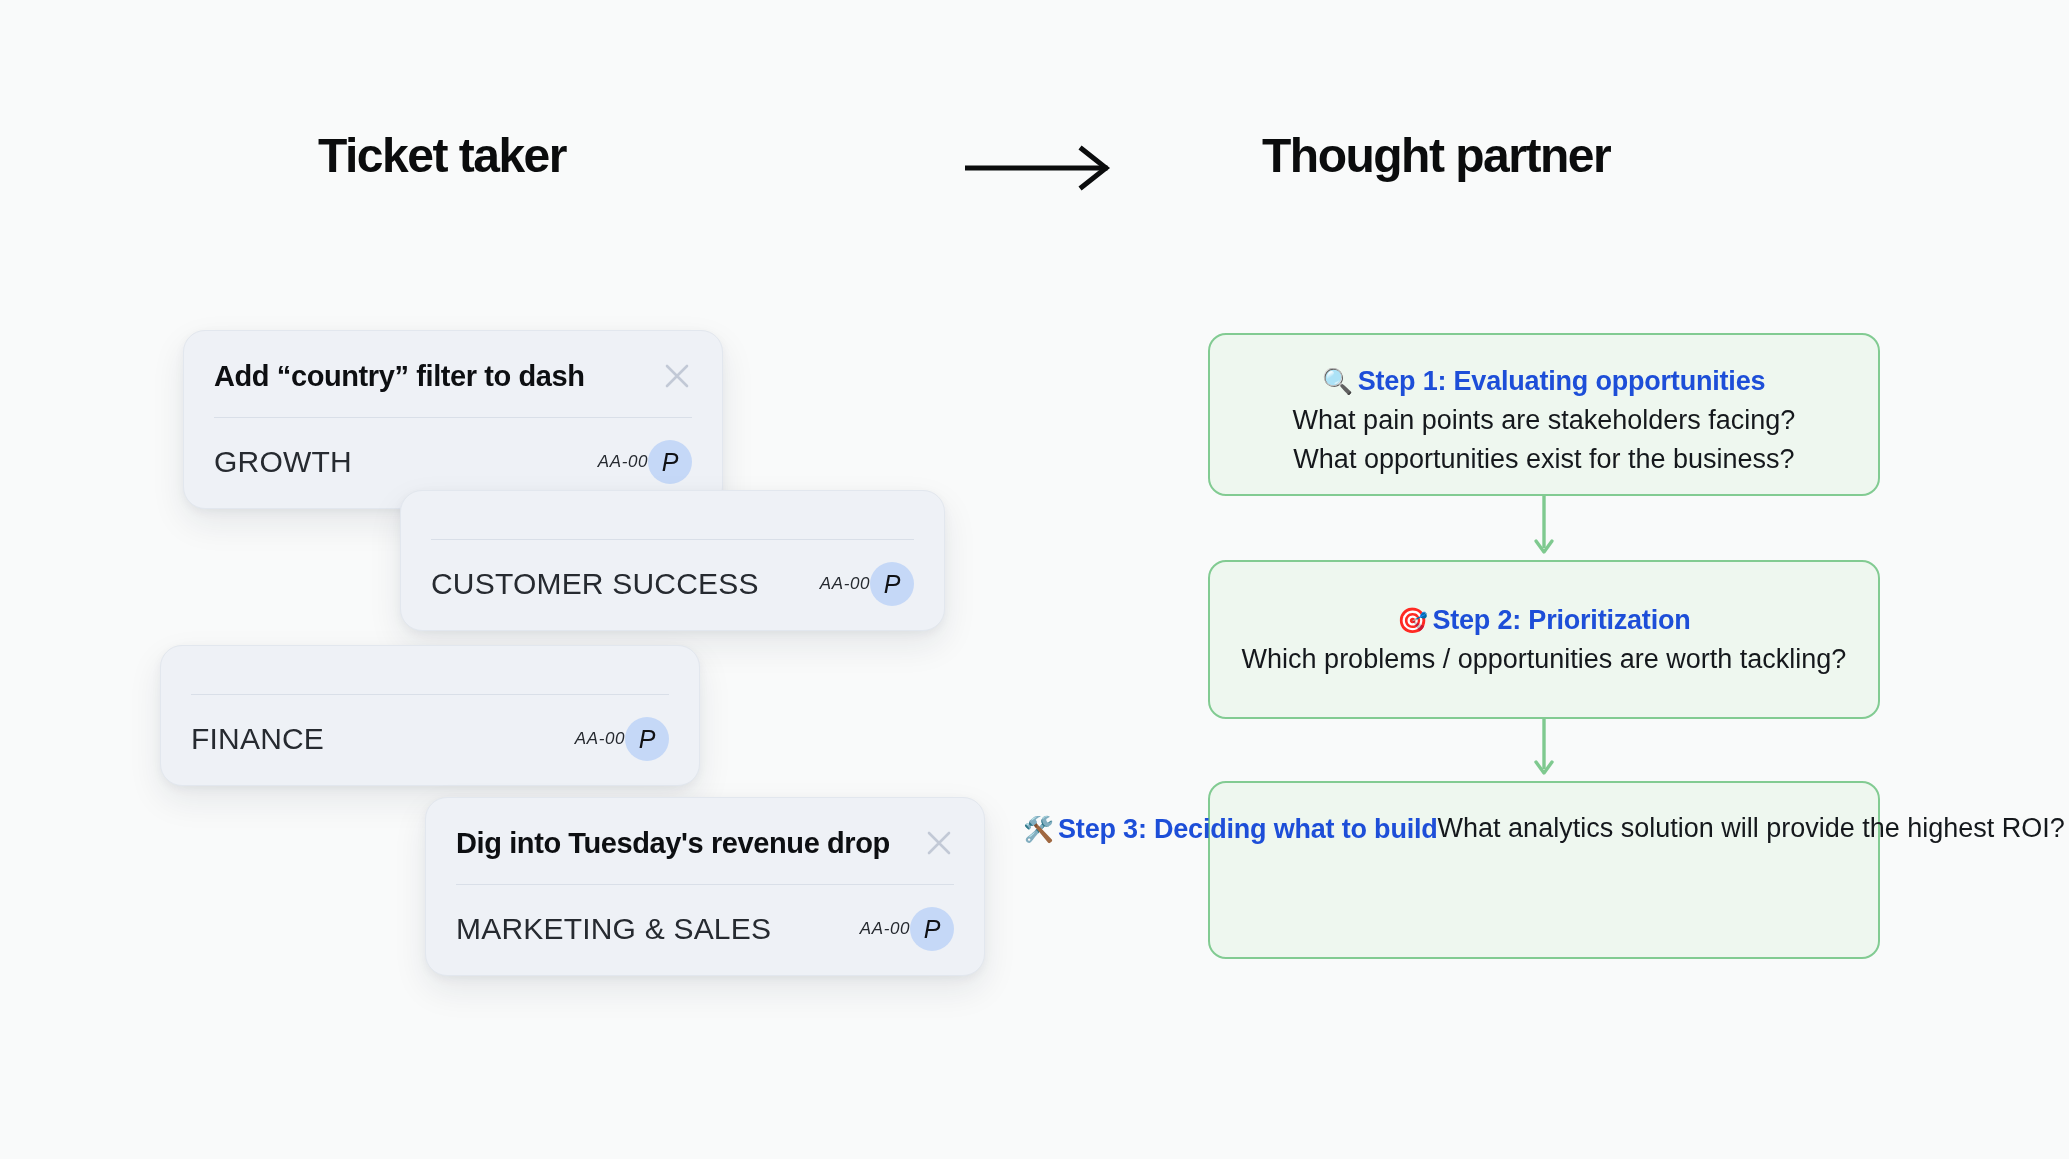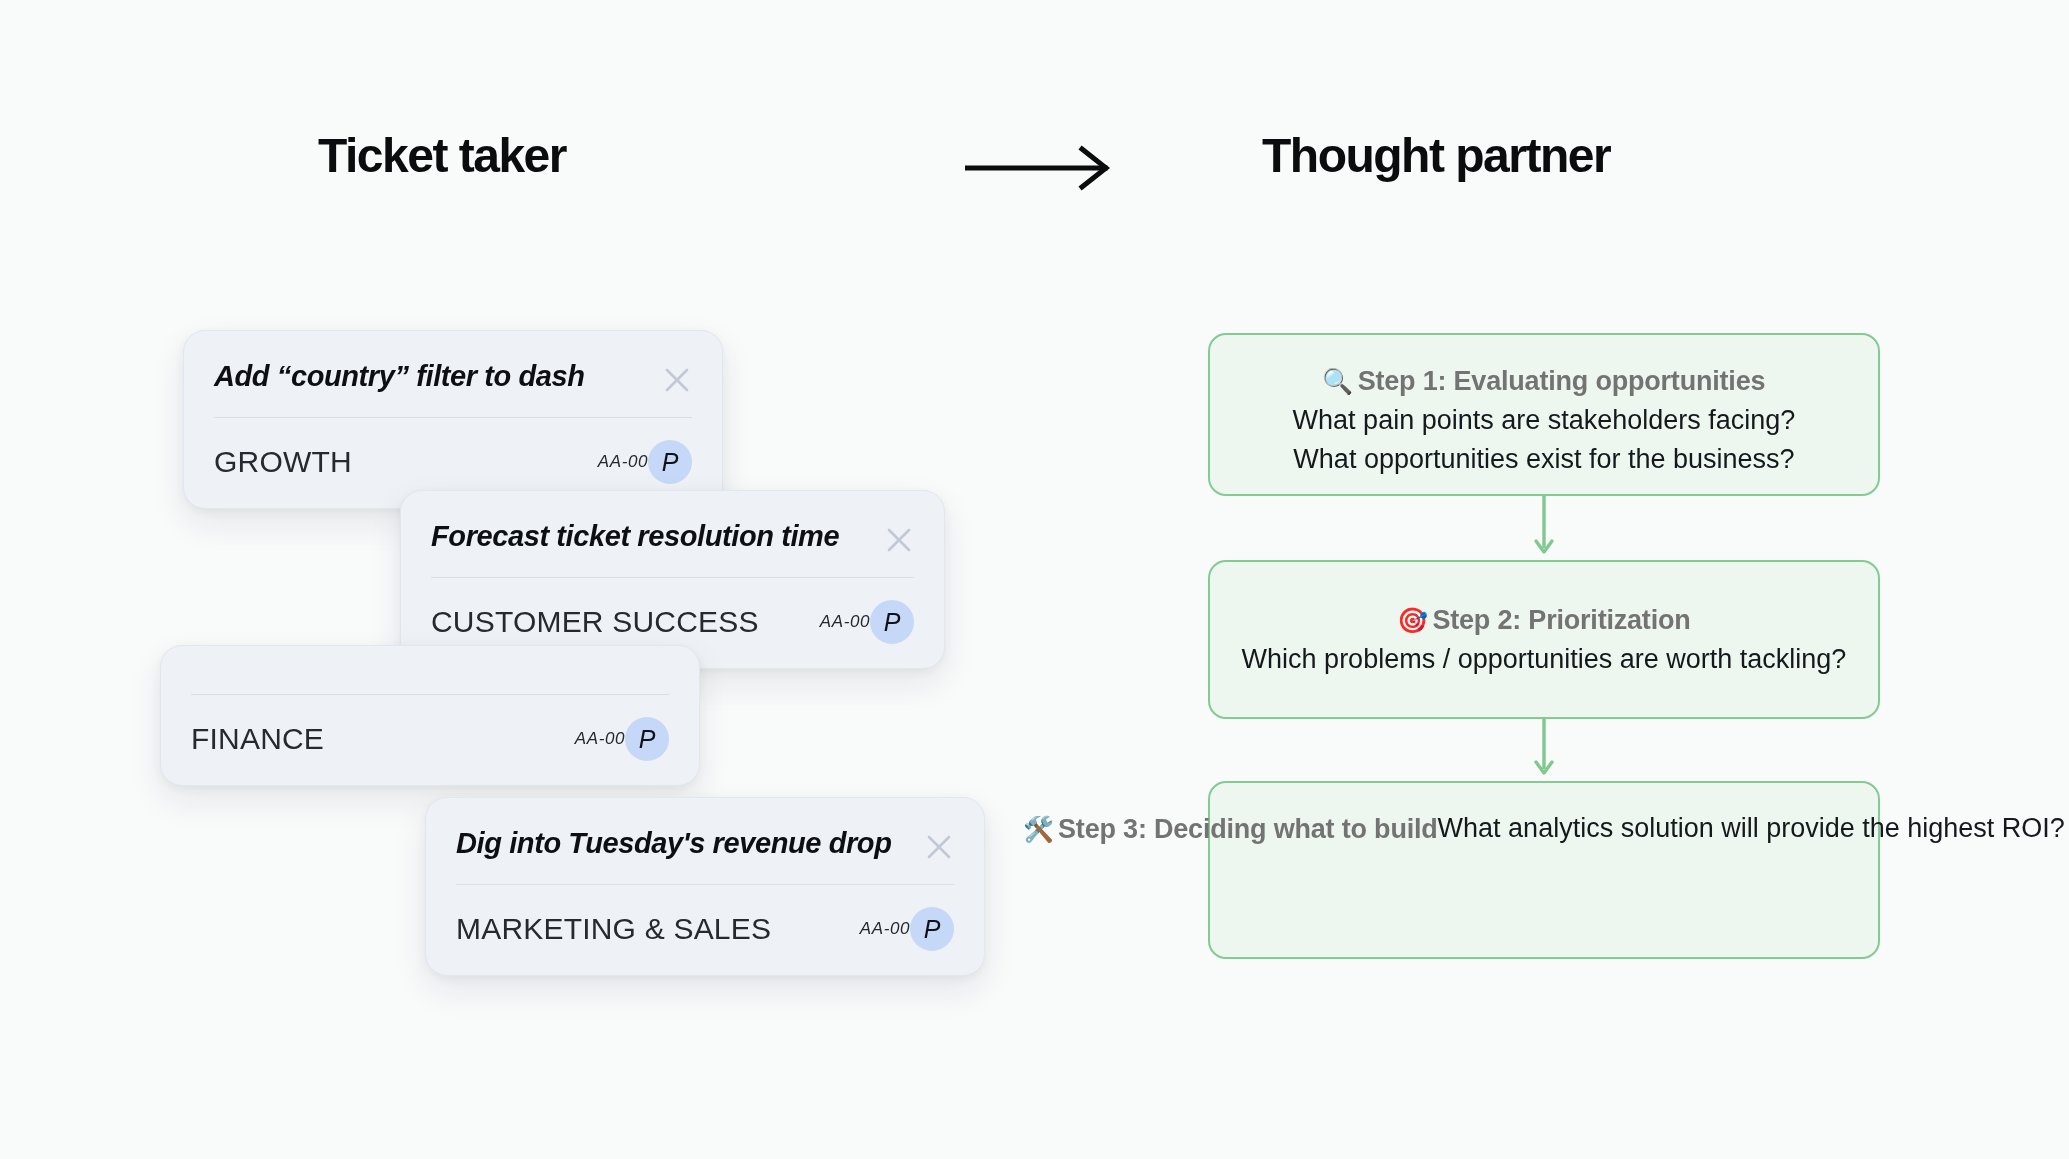--- a/index.html
+++ b/index.html
@@ -61,23 +61,22 @@
     background: #eef1f6;
     border: 1px solid #e2e7ee;
     border-radius: 22px;
     box-sizing: border-box;
     box-shadow: 0 14px 34px rgba(24, 38, 63, 0.085),
                 0 3px 10px rgba(24, 38, 63, 0.05);
     padding: 26px 30px 24px 30px;
   }
   .ticket-top {
     display: flex;
-    align-items: flex-end;
+    align-items: flex-start;
     justify-content: space-between;
-    font-style: italic;
   }
   .ticket-title {
     font-size: 29px;
     font-weight: 700;
     color: #0d0f12;
     letter-spacing: -0.4px;
     line-height: 38px;
     white-space: nowrap;
   }
   .close-icon {
@@ -150,21 +149,21 @@
     width: 672px;
     text-align: center;
     padding: 26px 24px;
   }
   #step-0 { height: 163px; }
   #step-1 { height: 159px; display: flex; flex-direction: column; justify-content: center; }
   #step-2 { height: 178px; display: flex; flex-direction: row; justify-content: center; }
   .step-head {
     font-size: 27px;
     font-weight: 700;
-    color: #737373;
+    color: #1d4ed8;
     letter-spacing: -0.2px;
     line-height: 40px;
     white-space: nowrap;
   }
   .step-emoji {
     font-size: 25px;
     margin-right: 4px;
   }
   .step-line {
     font-size: 27px;
@@ -209,26 +208,20 @@
     <div class="ticket-bottom">
       <div class="ticket-team">GROWTH</div>
       <div class="ticket-meta">
         <span class="ticket-code">AA-00</span>
         <span class="avatar">P</span>
       </div>
     </div>
   </div>
 
   <div class="ticket-card" id="card-1">
-    <div class="ticket-top">
-      <div class="ticket-title">Forecast ticket resolution time</div>
-      <svg class="close-icon" viewBox="0 0 30 30" fill="none" xmlns="http://www.w3.org/2000/svg">
-        <path d="M5 5 L25 25 M25 5 L5 25" stroke="#c2c9d6" stroke-width="2.6" stroke-linecap="round"></path>
-      </svg>
-    </div>
     <div class="ticket-divider"></div>
     <div class="ticket-bottom">
       <div class="ticket-team">CUSTOMER SUCCESS</div>
       <div class="ticket-meta">
         <span class="ticket-code">AA-00</span>
         <span class="avatar">P</span>
       </div>
     </div>
   </div>
 

